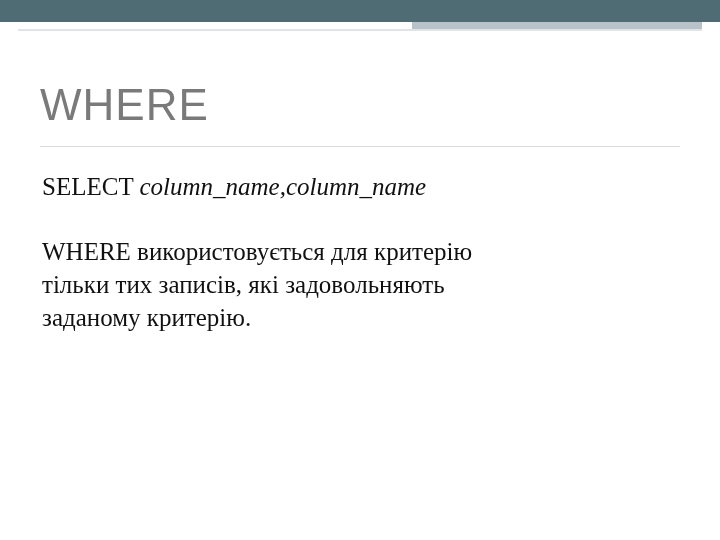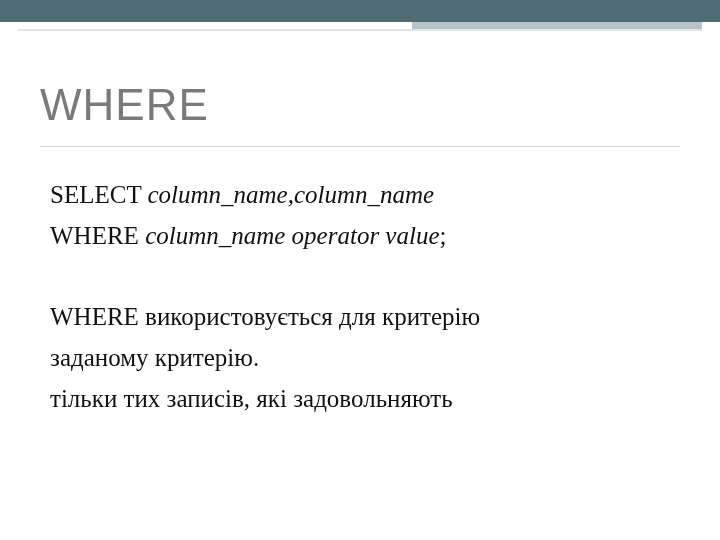--- a/index.html
+++ b/index.html
@@ -62,21 +62,21 @@
   .body {
     position: absolute;
     top: 170px;
     left: 42px;
     width: 620px;
     font-size: 25px;
     line-height: 1.32;
     color: #111;
   }
   .body p {
-    margin: 8px;
+    margin: 0;
   }
   .body .gap {
     height: 32px;
   }
   .italic { font-style: italic; }
 </style>
 </head>
 <body>
 
 <div class="slide">
@@ -85,22 +85,19 @@
   <div class="accent-right"></div>
   <div class="underline-light"></div>
 
   <div class="title">WHERE</div>
   <div class="title-rule"></div>
 
   <div class="body">
     <p>
       <span>SELECT </span><span class="italic">column_name,column_name</span>
     </p>
-    <p>
-      <span>WHERE </span><span class="italic">column_name operator value</span><span>;</span>
-    </p>
     <div class="gap"></div>
     <p>WHERE використовується для критерію</p>
+    <p>тільки тих записів, які задовольняють</p>
     <p>заданому критерію.</p>
-    <p>тільки тих записів, які задовольняють</p>
   </div>
 
 </div>
 
 </body></html>

